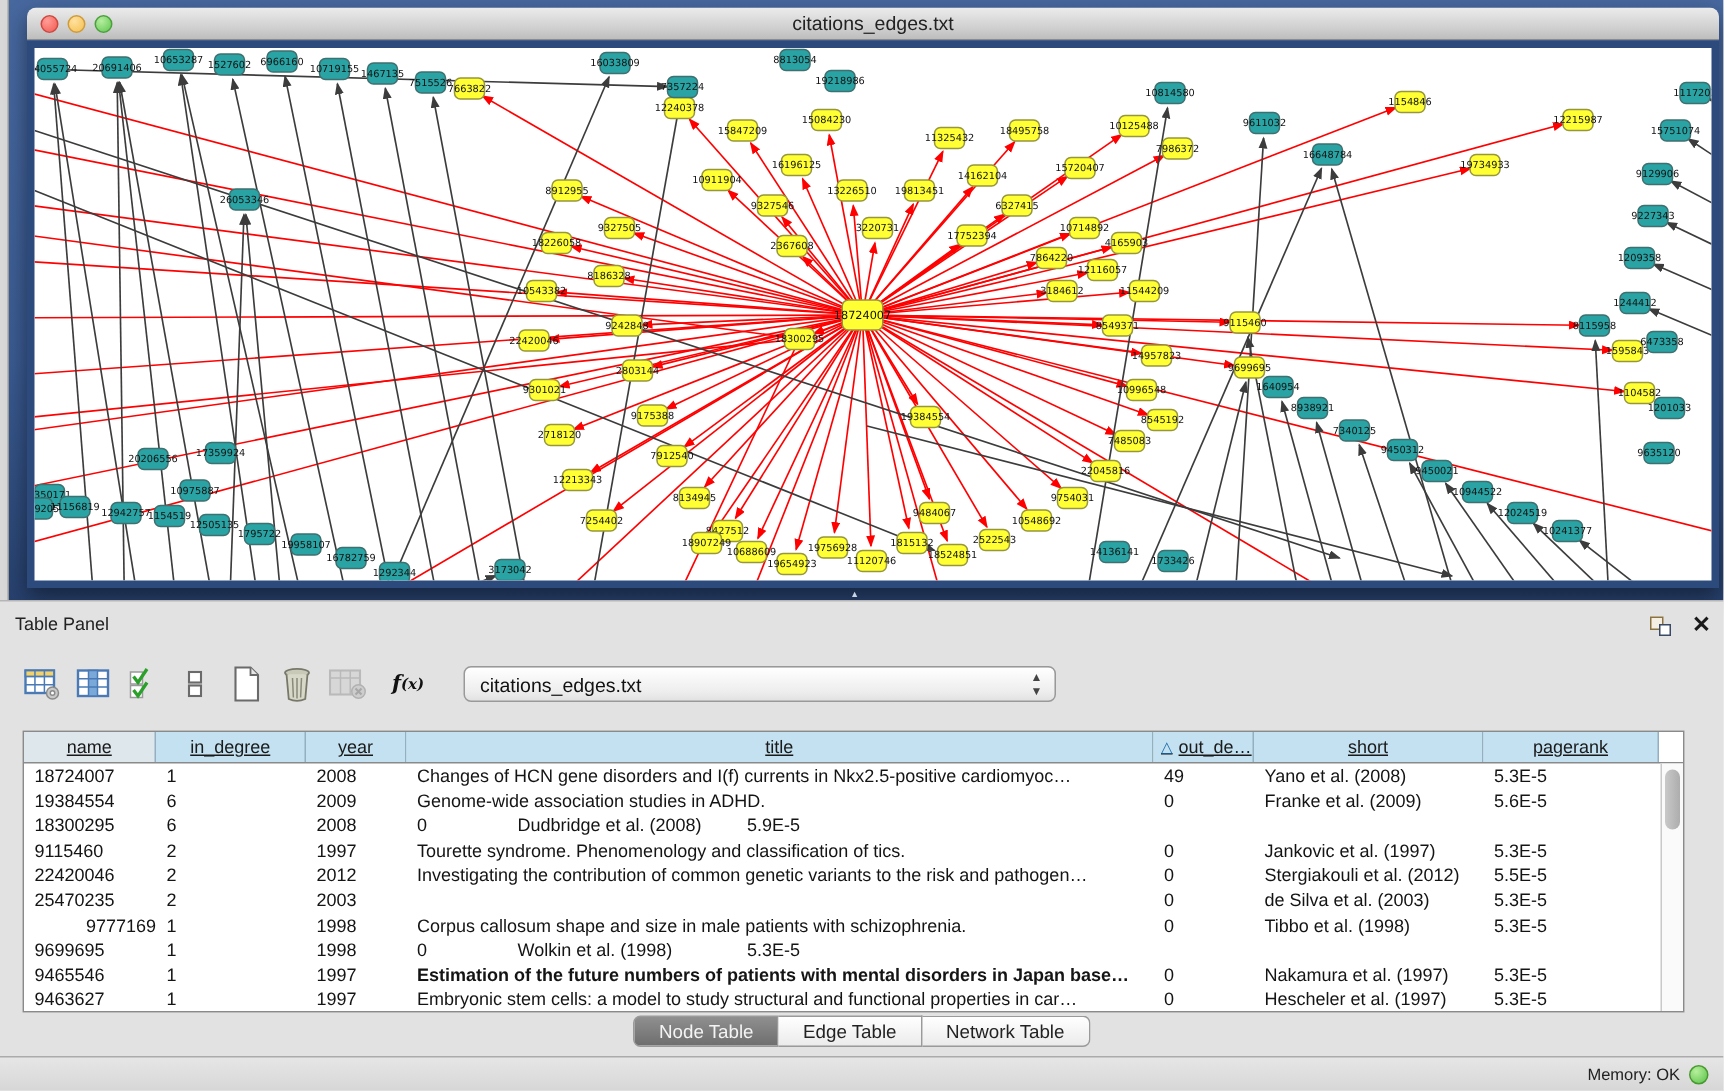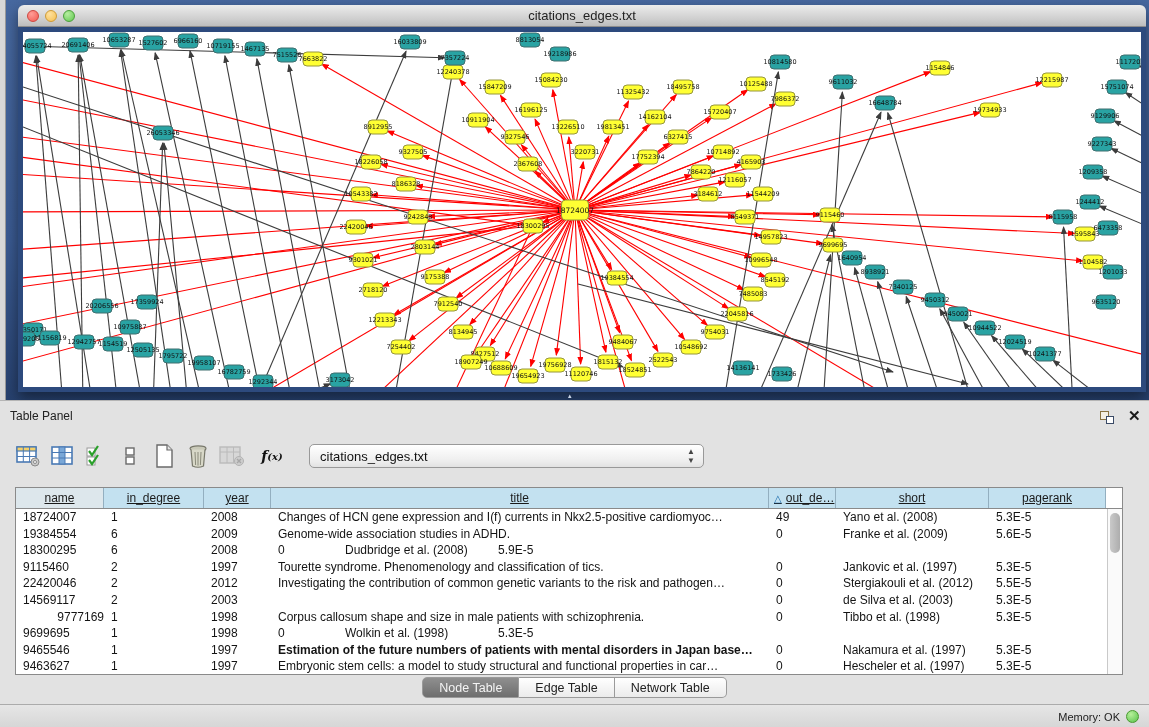--- a/index.html
+++ b/index.html
@@ -817,21 +817,21 @@
           <div class="th" style="width: 498px;">title</div>
           <div class="th" style="width: 67px; justify-content: flex-start; padding-left: 5px;"><span class="sort">△</span>out_de…</div>
           <div class="th" style="width: 153px;">short</div>
           <div class="th" style="width: 117px;">pagerank</div>
         </div>
       <div id="tbody">
           <div class="tr">
             <div class="td" style="width: 88px;">18724007</div>
             <div class="td" style="width: 100px;">1</div>
             <div class="td" style="width: 67px;">2008</div>
-            <div class="td" style="width: 498px;">Changes of HCN gene expression and I(f) currents in Nkx2.5-positive cardiomyoc…</div>
+            <div class="td" style="width: 498px;">Changes of HCN gene disorders and I(f) currents in Nkx2.5-positive cardiomyoc…</div>
             <div class="td" style="width: 67px;">49</div>
             <div class="td" style="width: 153px;">Yano et al. (2008)</div>
             <div class="td" style="width: 117px;">5.3E-5</div>
           </div>
           <div class="tr">
             <div class="td" style="width: 88px;">19384554</div>
             <div class="td" style="width: 100px;">6</div>
             <div class="td" style="width: 67px;">2009</div>
             <div class="td" style="width: 498px;">Genome-wide association studies in ADHD.</div>
             <div class="td" style="width: 67px;">0</div>
@@ -858,21 +858,21 @@
           <div class="tr">
             <div class="td" style="width: 88px;">22420046</div>
             <div class="td" style="width: 100px;">2</div>
             <div class="td" style="width: 67px;">2012</div>
             <div class="td" style="width: 498px;">Investigating the contribution of common genetic variants to the risk and pathogen…</div>
             <div class="td" style="width: 67px;">0</div>
             <div class="td" style="width: 153px;">Stergiakouli et al. (2012)</div>
             <div class="td" style="width: 117px;">5.5E-5</div>
           </div>
           <div class="tr">
-            <div class="td" style="width: 88px;">14569117</div>
+            <div class="td" style="width: 88px;">25470235</div>
             <div class="td" style="width: 100px;">2</div>
             <div class="td" style="width: 67px;">2003</div>
             <div class="td" style="width: 498px; margin-top: 32px;">Disruption of a novel member of a sodium/hydrogen exchanger family and DOCK…</div>
             <div class="td" style="width: 67px;">0</div>
             <div class="td" style="width: 153px;">de Silva et al. (2003)</div>
             <div class="td" style="width: 117px;">5.3E-5</div>
           </div>
           <div class="tr">
             <div class="td" style="width: 88px; text-align: right;">9777169</div>
             <div class="td" style="width: 100px;">1</div>

